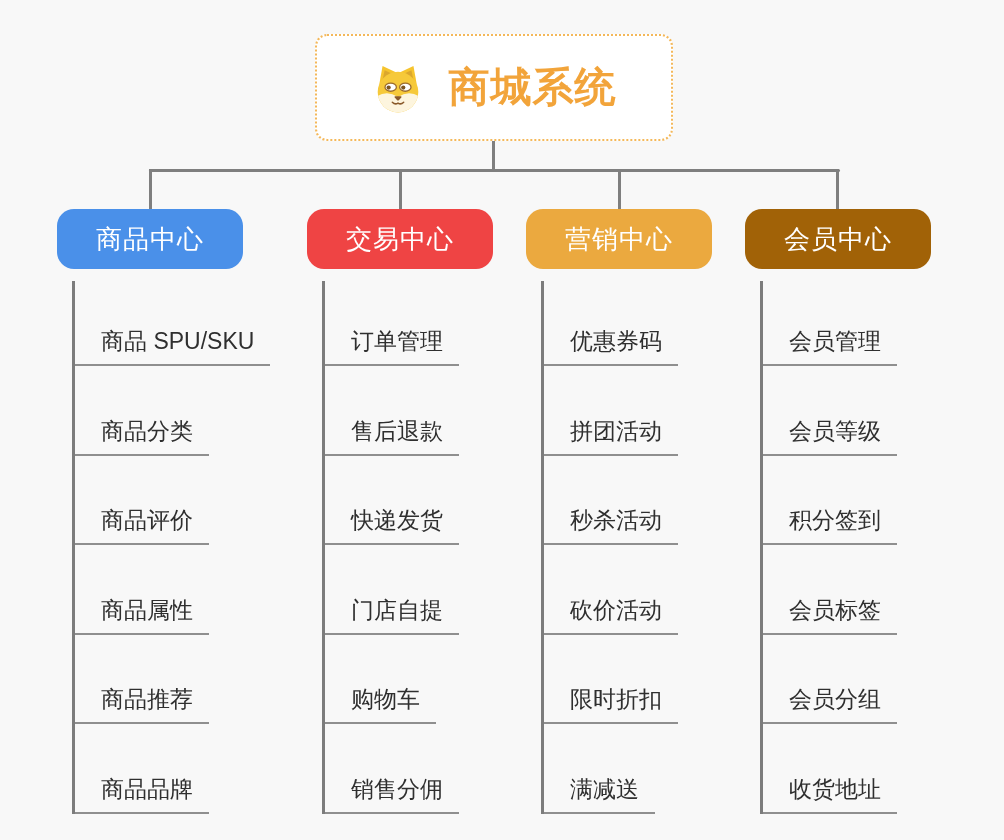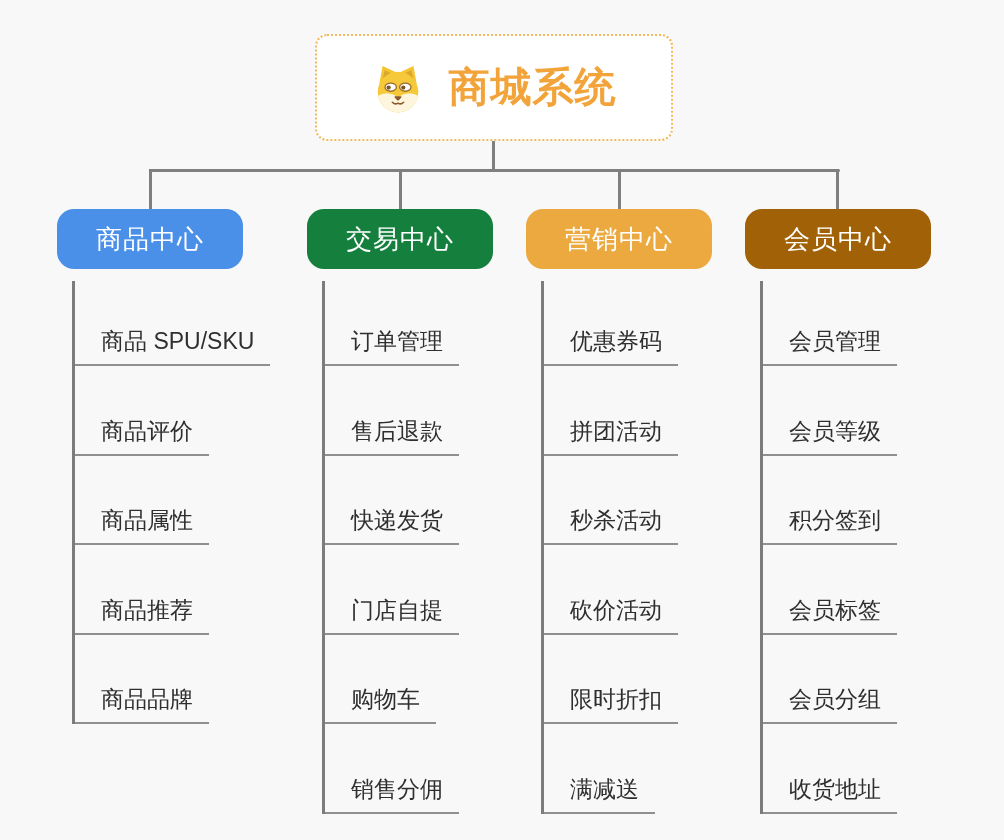--- a/index.html
+++ b/index.html
@@ -76,29 +76,30 @@
   <div class="line rail"></div>
   <div class="line drop drop-1"></div>
   <div class="line drop drop-2"></div>
   <div class="line drop drop-3"></div>
   <div class="line drop drop-4"></div>
 
   <div class="col" style="left:57px">
     <div class="branch" style="background: rgb(74, 144, 233);">商品中心</div>
     <ul class="items">
       <li class="item">商品 SPU/SKU</li>
+      <li class="item">商品分类</li>
       <li class="item">商品评价</li>
       <li class="item">商品属性</li>
       <li class="item">商品推荐</li>
       <li class="item">商品品牌</li>
     </ul>
   </div>
 
   <div class="col" style="left:307px">
-    <div class="branch" style="background: #15803d;">交易中心</div>
+    <div class="branch" style="background: #ef4444;">交易中心</div>
     <ul class="items">
       <li class="item">订单管理</li>
       <li class="item">售后退款</li>
       <li class="item">快递发货</li>
       <li class="item">门店自提</li>
       <li class="item">购物车</li>
       <li class="item">销售分佣</li>
     </ul>
   </div>
 

